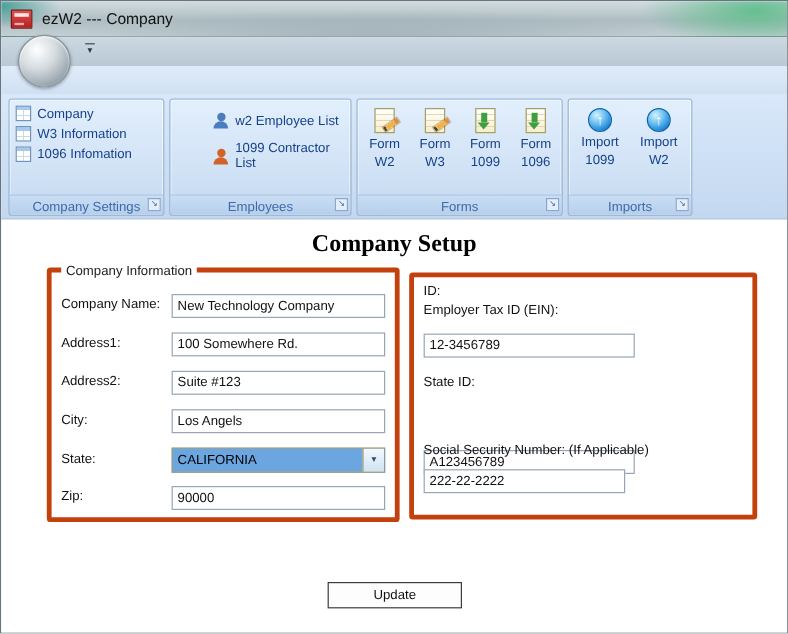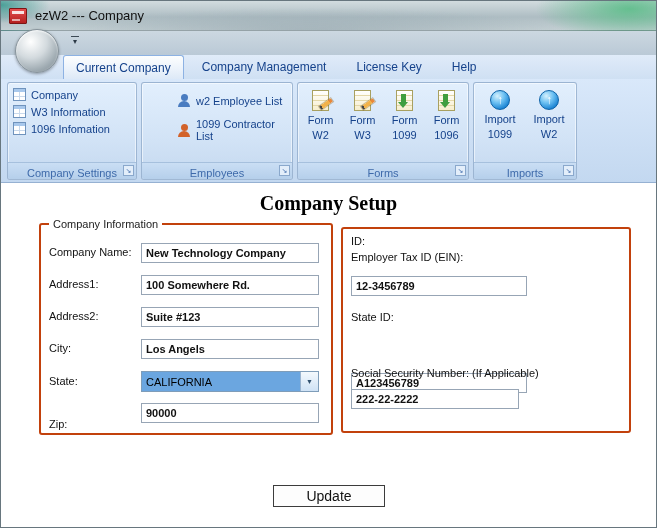--- a/index.html
+++ b/index.html
@@ -86,76 +86,62 @@
   .ico-doc.green-arrow::after{content:"";position:absolute;left:1px;top:11px;width:0;height:0;
     border-left:5px solid transparent;border-right:5px solid transparent;border-top:6px solid #3f9e3f;}
   .ico-orb{width:20px;height:20px;border-radius:50%;flex:0 0 auto;box-sizing:border-box;
     background:radial-gradient(circle at 35% 28%, #d6f1fd, #6cc0f2 40%, #1f86d4 75%, #0c5fa8);
     border:1px solid #0d63a8;display:flex;align-items:center;justify-content:center;}
   .ico-orb span{color:#fff;font-size:12px;font-weight:bold;line-height:1;}
   
   .content{position:absolute;left:0;top:182px;width:100%;height:346px;background:#fff;}
   .heading{position:absolute;left:0;right:0;top:9px;text-align:center;
     font-family:"Liberation Serif",serif;font-size:20px;font-weight:bold;color:#000;}
-  .fieldset{position:absolute;border:2px solid #c2410c;border-radius:3px;box-sizing:border-box;}
+  .fieldset{position:absolute;border:4px solid #c2410c;border-radius:3px;box-sizing:border-box;}
   .fs-left{left:38px;top:40px;width:294px;height:212px;}
   .fs-right{left:340px;top:44px;width:290px;height:206px;}
   .legend{position:absolute;top:-7px;left:8px;background:#fff;padding:0 4px;font-size:11px;color:#222;}
   .flabel{position:absolute;left:8px;font-size:11px;color:#111;white-space:nowrap;}
   .finput{position:absolute;height:20px;border:1px solid #97a5b5;font-size:11px;padding:1px 4px;
-    box-sizing:border-box;font-family:"Liberation Sans",sans-serif;background:#fff;color:#111;font-weight:bold;}
+    box-sizing:border-box;font-family:"Liberation Sans",sans-serif;background:#fff;color:#111;}
   .fs-left .finput{left:100px;width:178px;}
-  .l0{top:21px}.l1{top:53px}.l2{top:85px}.l3{top:117px}.l4{top:150px}.l5{top:193px}
+  .l0{top:21px}.l1{top:53px}.l2{top:85px}.l3{top:117px}.l4{top:150px}.l5{top:181px}
   .i0{top:18px}.i1{top:50px}.i2{top:82px}.i3{top:114px}.i5{top:178px}
   .combo{position:absolute;left:100px;top:146px;width:178px;height:21px;border:1px solid #7f9db9;
     background:#eab308;display:flex;box-sizing:border-box;}
   .combo-sel{flex:1;background:#6ba6e0;color:#000;font-size:11px;padding:0 4px;display:flex;align-items:center;}
   .combo-btn{width:17px;background:linear-gradient(#f4f9fd,#cfe2f5);border-left:1px solid #9ab4d0;
     display:flex;align-items:center;justify-content:center;}
   .combo-btn span{font-size:7px;color:#30506e;}
   .rl-id{top:6px}.rl-ein{top:22px}.rl-sid{top:82px}.rl-ssn{top:138px}
   .ri-ein{left:8px;top:47px;width:176px;}
   .ri-sid{left:8px;top:96px;width:176px;margin-top:48px;}
   .ri-ssn{left:8px;top:160px;width:168px;}
   .update-btn{position:absolute;left:272px;top:302px;width:112px;height:22px;box-sizing:border-box;
-    border:1px solid #3c3c3c;background:#fdfdfd;font-size:14px;color:#111;
+    border:1px solid #3c3c3c;background:#fdfdfd;font-size:11px;color:#111;
     font-family:"Liberation Sans",sans-serif;display:flex;align-items:center;justify-content:center;}
 </style>
 </head>
 <body>
 
 <div id="window">
 
   <div class="titlebar">
     <div class="app-icon"></div>
     <span class="title-text">ezW2 --- Company</span>
   </div>
 
   <div class="qatrow"></div>
   <div class="orb"></div>
   <div class="qat-arrow">
     <span class="bar"></span>
     <span class="gl">▾</span>
   </div>
 
   <div class="tabrow"></div>
-  <div class="tabs">
-    <div class="tab active">
-      <span>Current Company</span>
-    </div>
-    <div class="tab">
-      <span>Company Management</span>
-    </div>
-    <div class="tab">
-      <span>License Key</span>
-    </div>
-    <div class="tab">
-      <span>Help</span>
-    </div>
-  </div>
 
   <div class="ribbon">
 
     <div class="rgroup g-settings">
       <div class="rgroup-body">
         <div class="vlist">
           <div class="sitem">
             <span class="ico-table"></span>
             <span>Company</span>
           </div>

